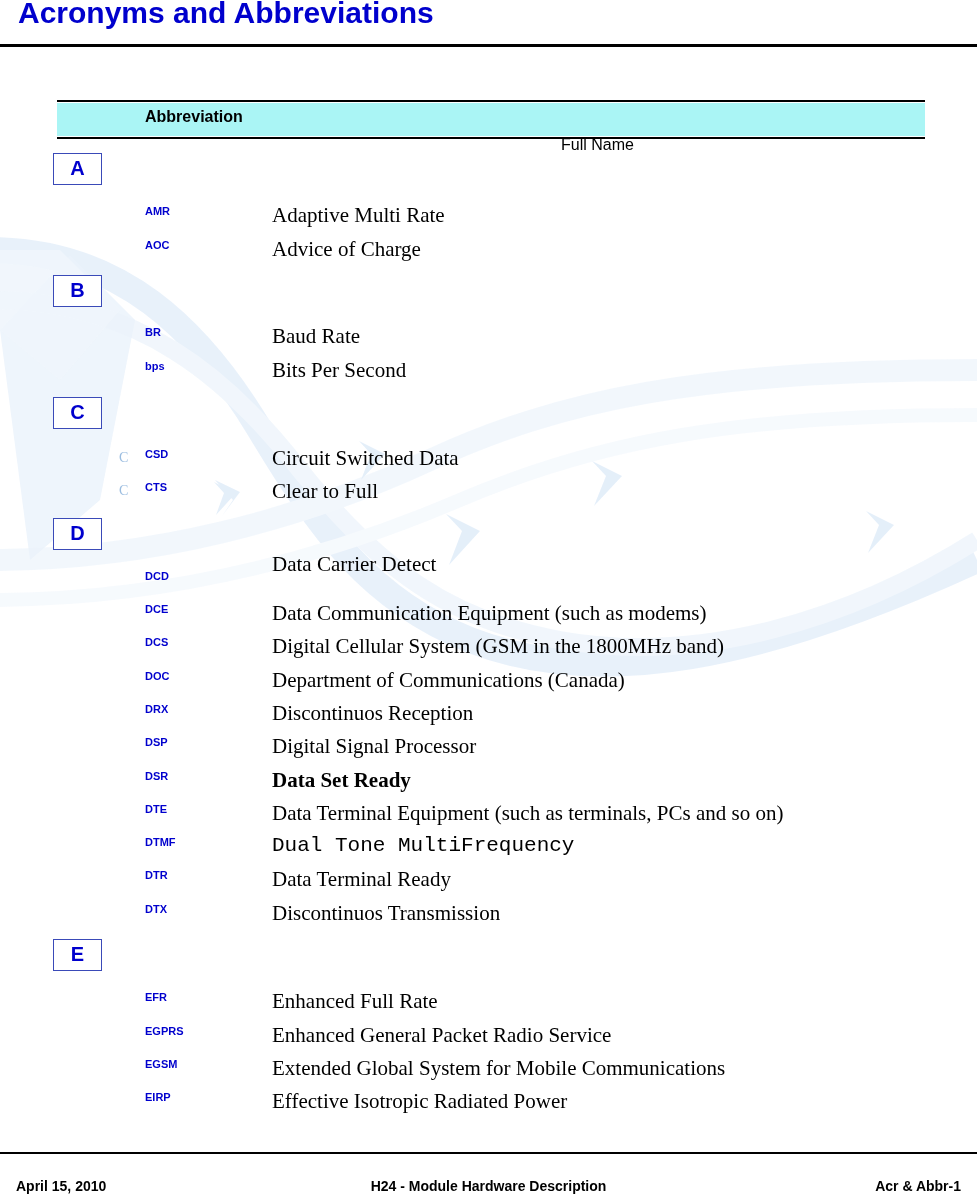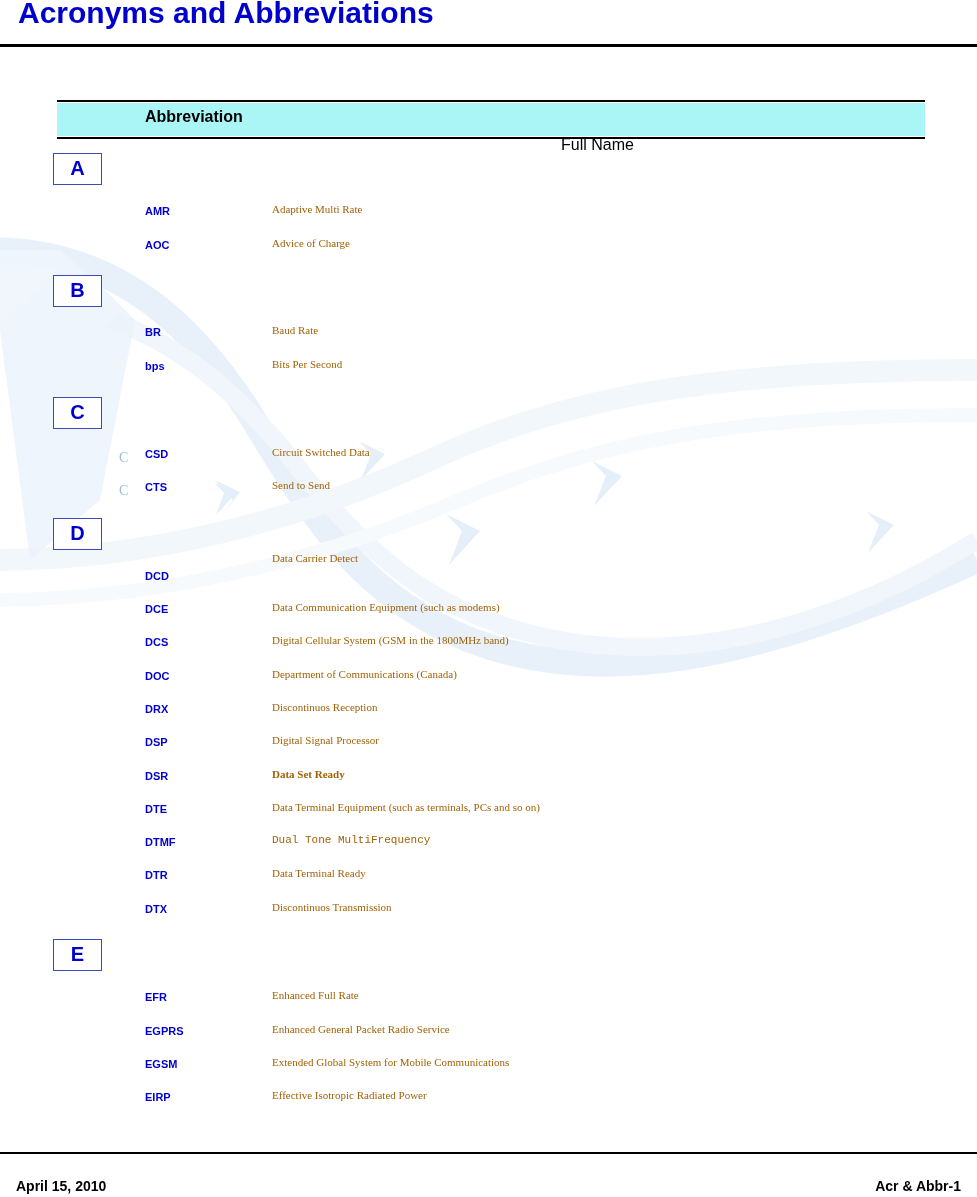--- a/index.html
+++ b/index.html
@@ -144,22 +144,22 @@
     font-weight: bold;
     font-size: 11px;
     color: #0000cd;
     z-index: 3;
     white-space: nowrap;
   }
   .entry-full {
     position: absolute;
     left: 272px;
     font-family: "Liberation Serif", serif;
-    font-size: 11px;
-    color: #a16207;
+    font-size: 21px;
+    color: #000000;
     z-index: 3;
     white-space: nowrap;
   }
   .entry-mark {
     position: absolute;
     left: 119px;
     font-family: "Liberation Serif", serif;
     font-size: 14px;
     color: #9bbde0;
     z-index: 3;
@@ -258,21 +258,21 @@
       <div class="entry-abbr" style="top: 360px;">bps</div>
       <div class="entry-full" style="top: 358px;">Bits Per Second</div>
       <div class="letter-box" style="top: 397px;">
         <span>C</span>
       </div>
       <div class="entry-mark" style="top: 450px;">C</div>
       <div class="entry-abbr" style="top: 448px;">CSD</div>
       <div class="entry-full" style="top: 446px;">Circuit Switched Data</div>
       <div class="entry-mark" style="top: 483px;">C</div>
       <div class="entry-abbr" style="top: 481px;">CTS</div>
-      <div class="entry-full" style="top: 479px;">Send to Send</div>
+      <div class="entry-full" style="top: 479px;">Clear to Full</div>
       <div class="letter-box" style="top: 518px;">
         <span>D</span>
       </div>
       <div class="entry-abbr" style="top: 570px;">DCD</div>
       <div class="entry-full" style="top: 552px;">Data Carrier Detect</div>
       <div class="entry-abbr" style="top: 603px;">DCE</div>
       <div class="entry-full" style="top: 601px;">Data Communication Equipment (such as modems)</div>
       <div class="entry-abbr" style="top: 636px;">DCS</div>
       <div class="entry-full" style="top: 634px;">Digital Cellular System (GSM in the 1800MHz band)</div>
       <div class="entry-abbr" style="top: 670px;">DOC</div>
@@ -299,15 +299,16 @@
       <div class="entry-abbr" style="top: 1025px;">EGPRS</div>
       <div class="entry-full" style="top: 1023px;">Enhanced General Packet Radio Service</div>
       <div class="entry-abbr" style="top: 1058px;">EGSM</div>
       <div class="entry-full" style="top: 1056px;">Extended Global System for Mobile Communications</div>
       <div class="entry-abbr" style="top: 1091px;">EIRP</div>
       <div class="entry-full" style="top: 1089px;">Effective Isotropic Radiated Power</div>
     </div>
 
   <div class="footer-rule"></div>
   <div class="footer-left">April 15, 2010</div>
+  <div class="footer-center">H24 - Module Hardware Description</div>
   <div class="footer-right">Acr &amp; Abbr-1</div>
 
 </div>
 
 </body></html>

